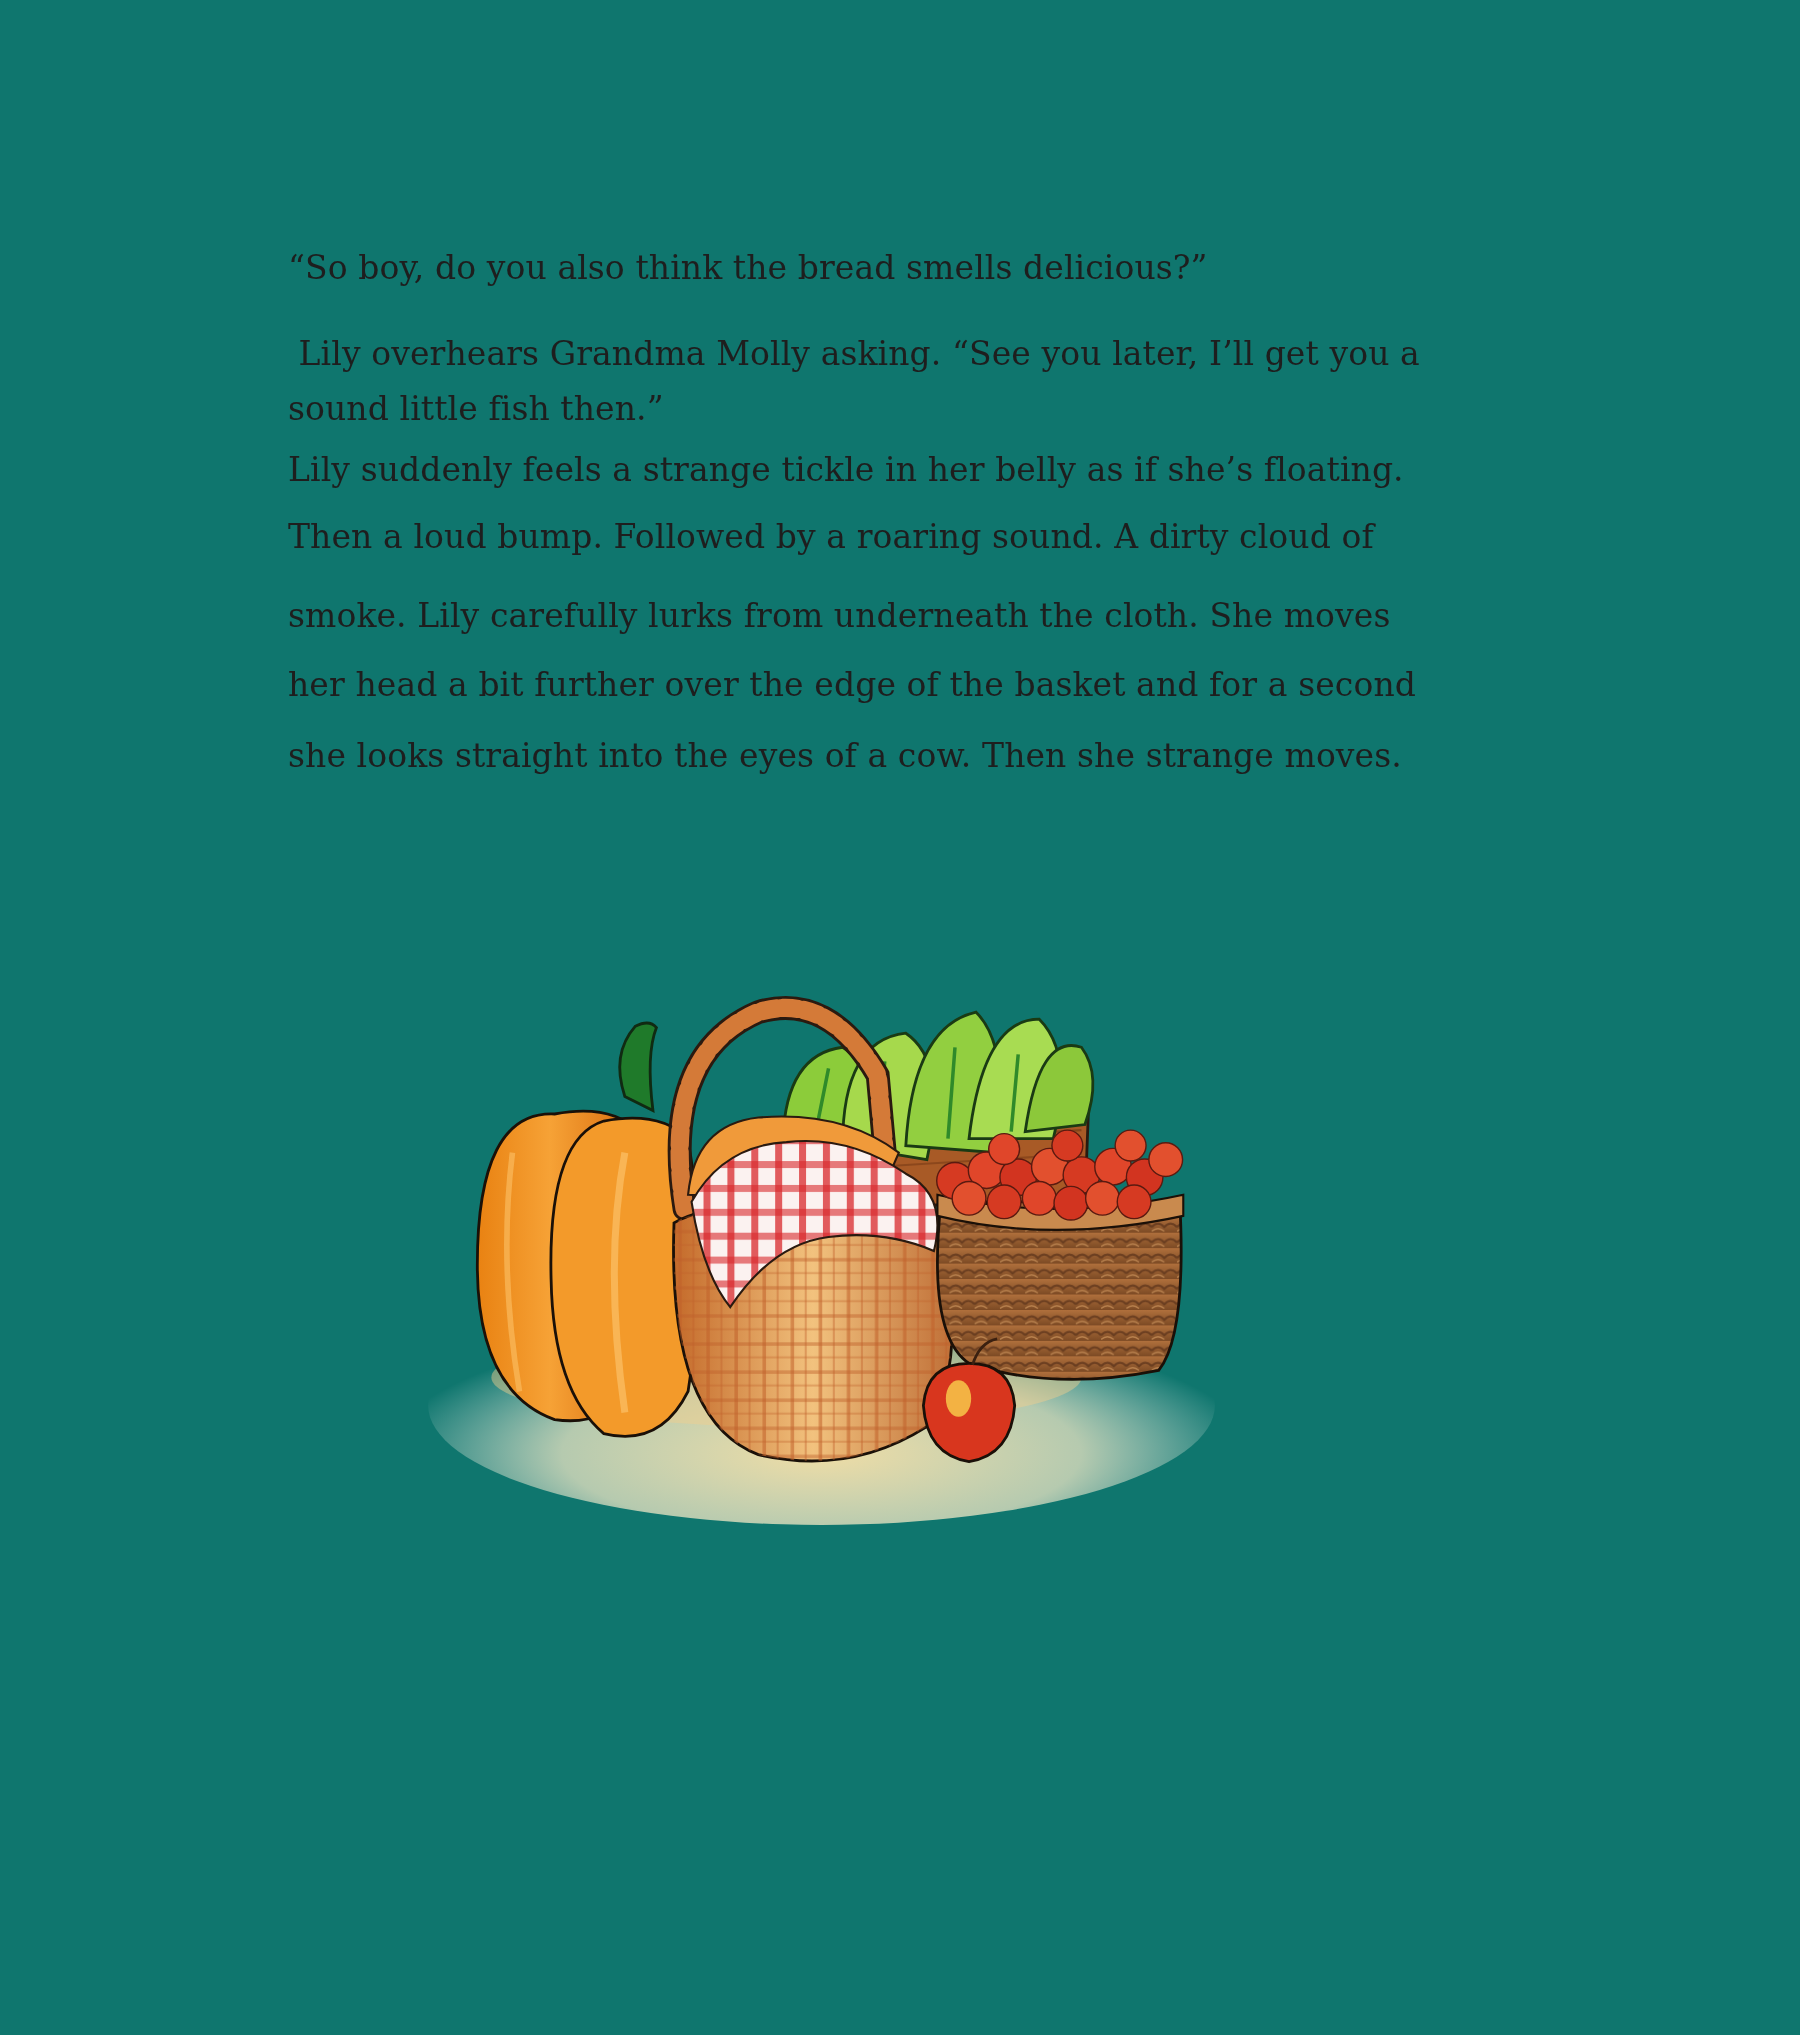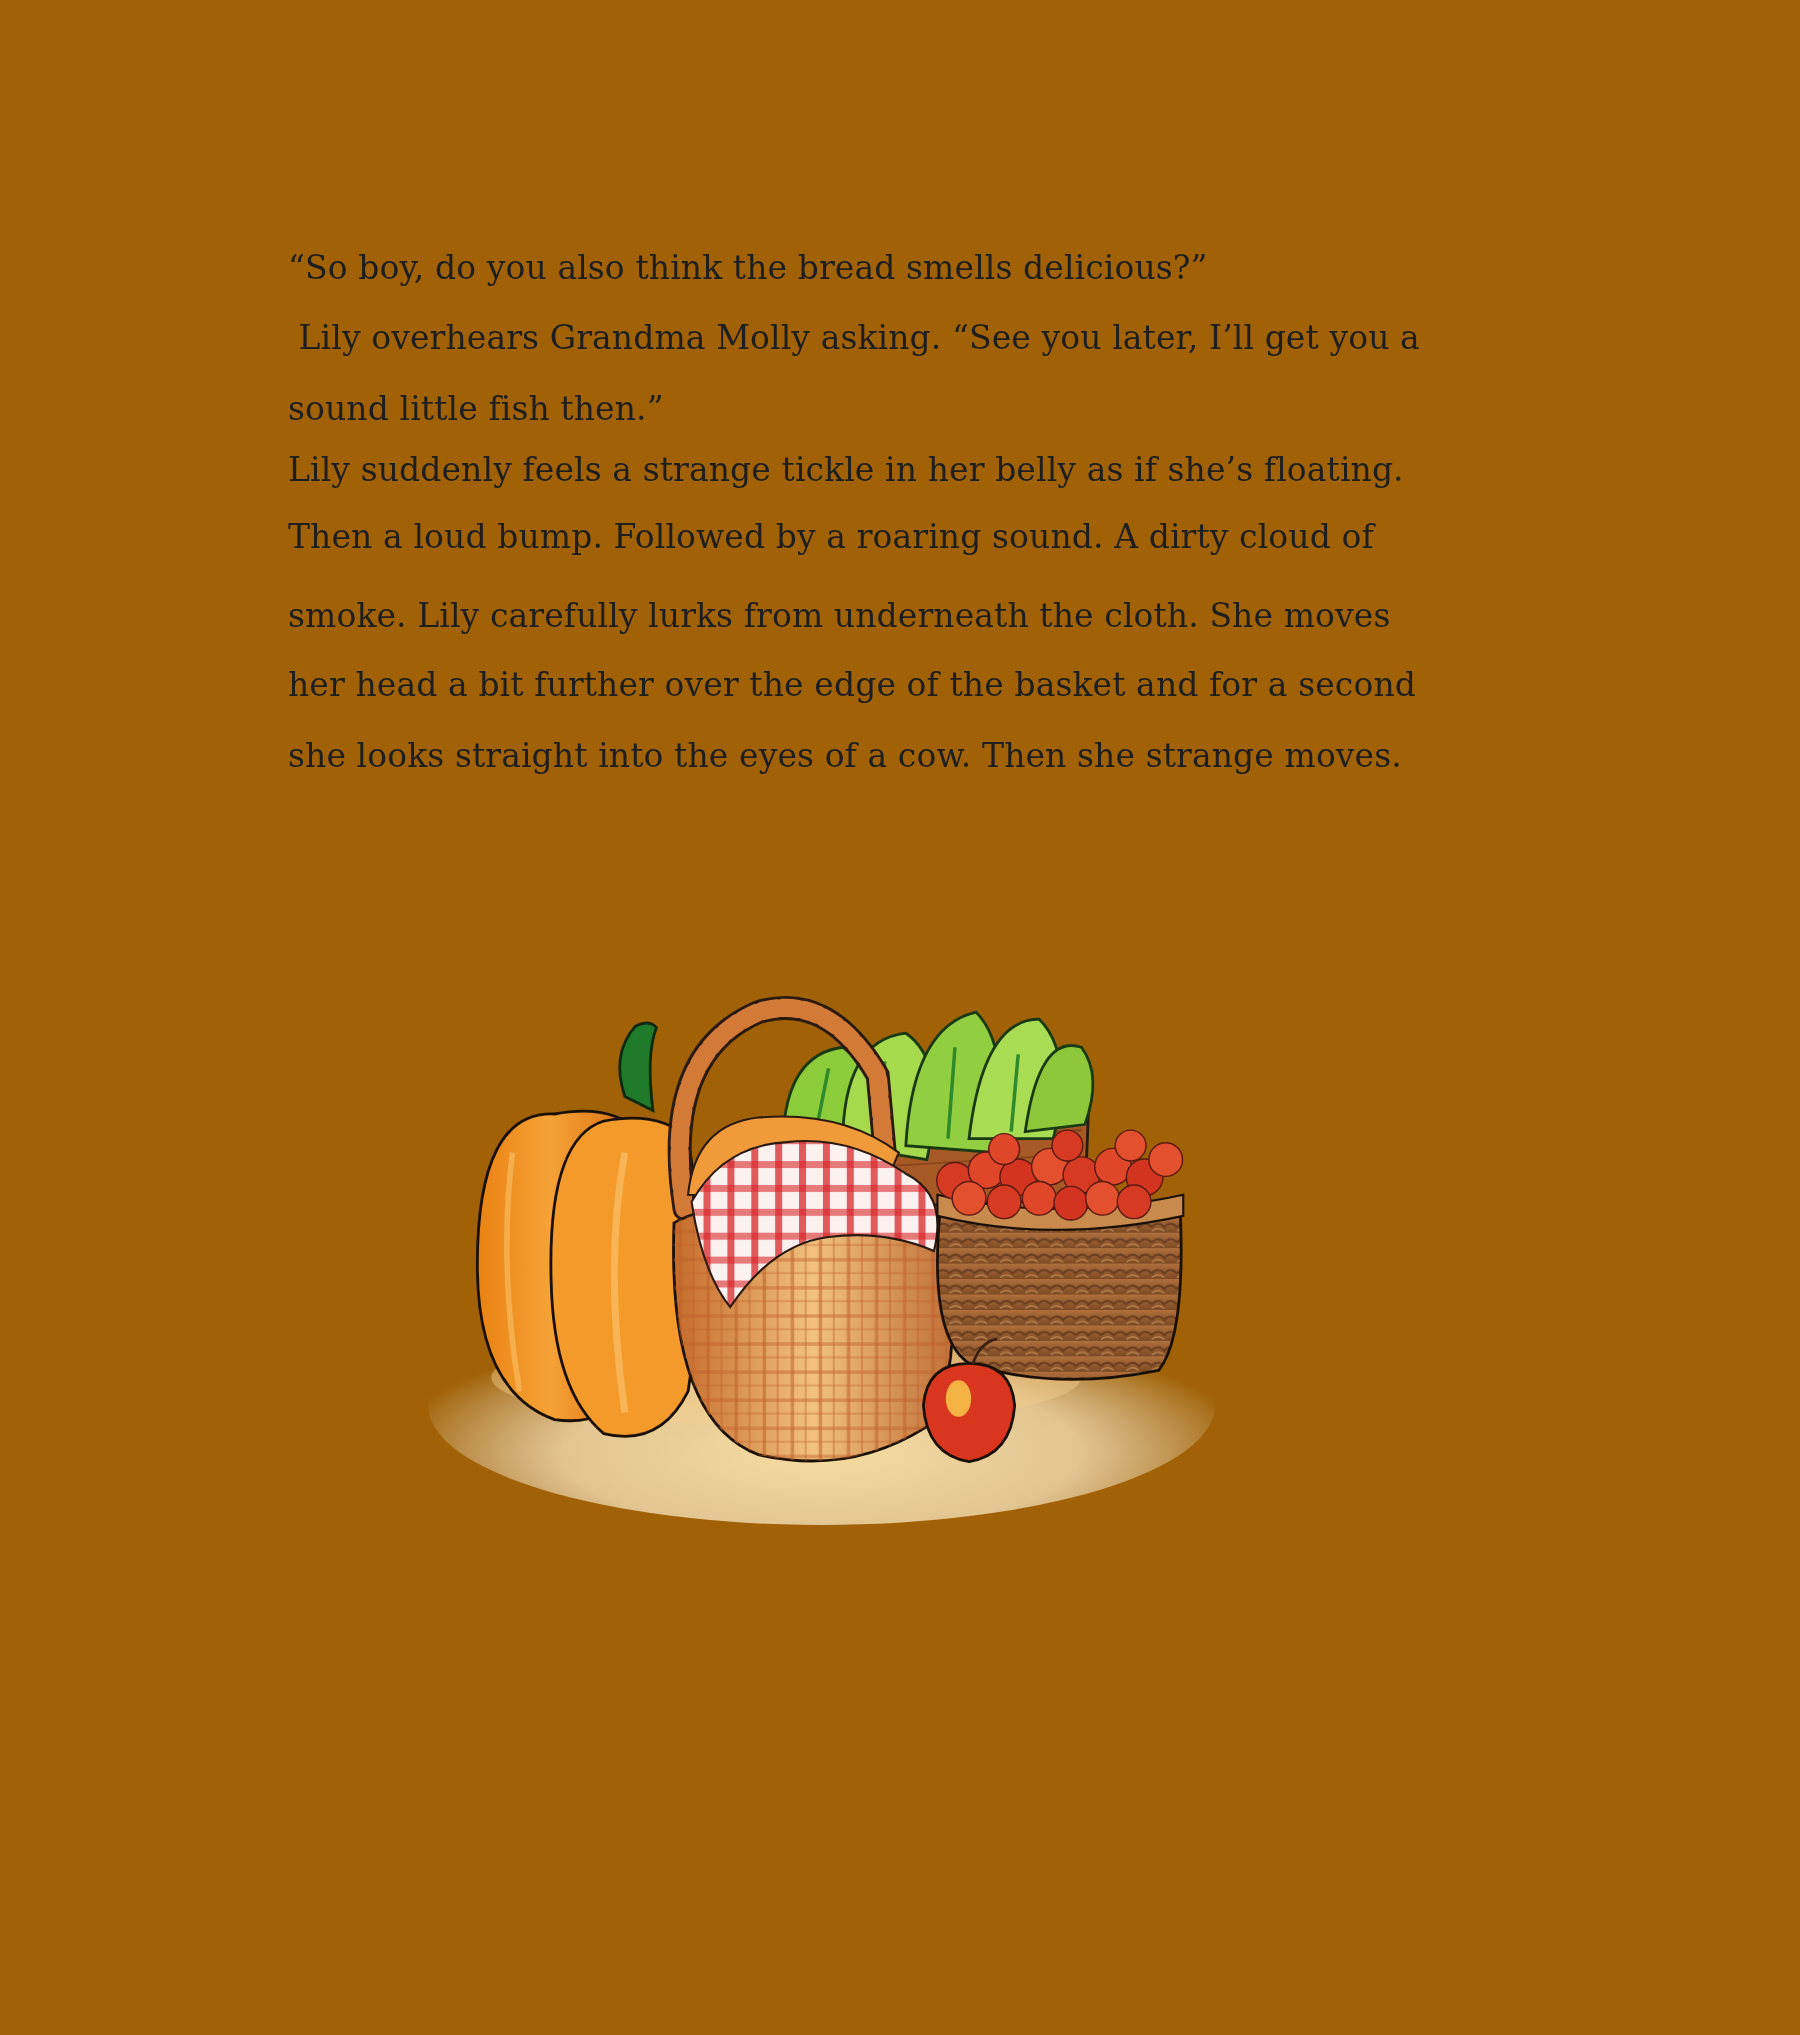--- a/index.html
+++ b/index.html
@@ -1,33 +1,33 @@
 <!DOCTYPE html>
 <html style="font-size:11.2px"><head>
 <meta charset="utf-8">
 <style>
   html, body { margin: 0; padding: 0; background: #ffffff; }
   body { width: 1801px; height: 2035px; position: relative; overflow: hidden; }
-  .page { position: absolute; left: 0; top: 0; width: 1801px; height: 2035px; background: #a16207; }
+  .page { position: absolute; left: 0; top: 0; width: 1801px; height: 2035px; background: #0f766e; }
   .story {
     position: absolute; left: 288px; top: 247px; width: 1166px;
     font-family: "DejaVu Serif", "Liberation Serif", serif;
     font-size: 33px; color: #1e1e1e; letter-spacing: 0.1px;
   }
   .line { position: absolute; left: 0; white-space: pre; line-height: 42px; height: 42px; }
   .illustration { position: absolute; left: 393px; top: 970px; width: 843px; height: 576px; }
 </style>
 </head>
 <body>
 
 <div class="page">
 
   <div class="story">
     <div class="line" style="top:0px">“So boy, do you also think the bread smells delicious?”</div>
-    <div class="line" style="top:70px"> Lily overhears Grandma Molly asking. “See you later, I’ll get you a</div>
+    <div class="line" style="top:86px"> Lily overhears Grandma Molly asking. “See you later, I’ll get you a</div>
     <div class="line" style="top:141px">sound little fish then.”</div>
     <div class="line" style="top:202px">Lily suddenly feels a strange tickle in her belly as if she’s floating.</div>
     <div class="line" style="top:269px">Then a loud bump. Followed by a roaring sound. A dirty cloud of</div>
     <div class="line" style="top:348px">smoke. Lily carefully lurks from underneath the cloth. She moves</div>
     <div class="line" style="top:417px">her head a bit further over the edge of the basket and for a second</div>
     <div class="line" style="top:488px">she looks straight into the eyes of a cow. Then she strange moves.</div>
   </div>
 
   <svg class="illustration" viewBox="0 0 1200 820">
     <defs>

